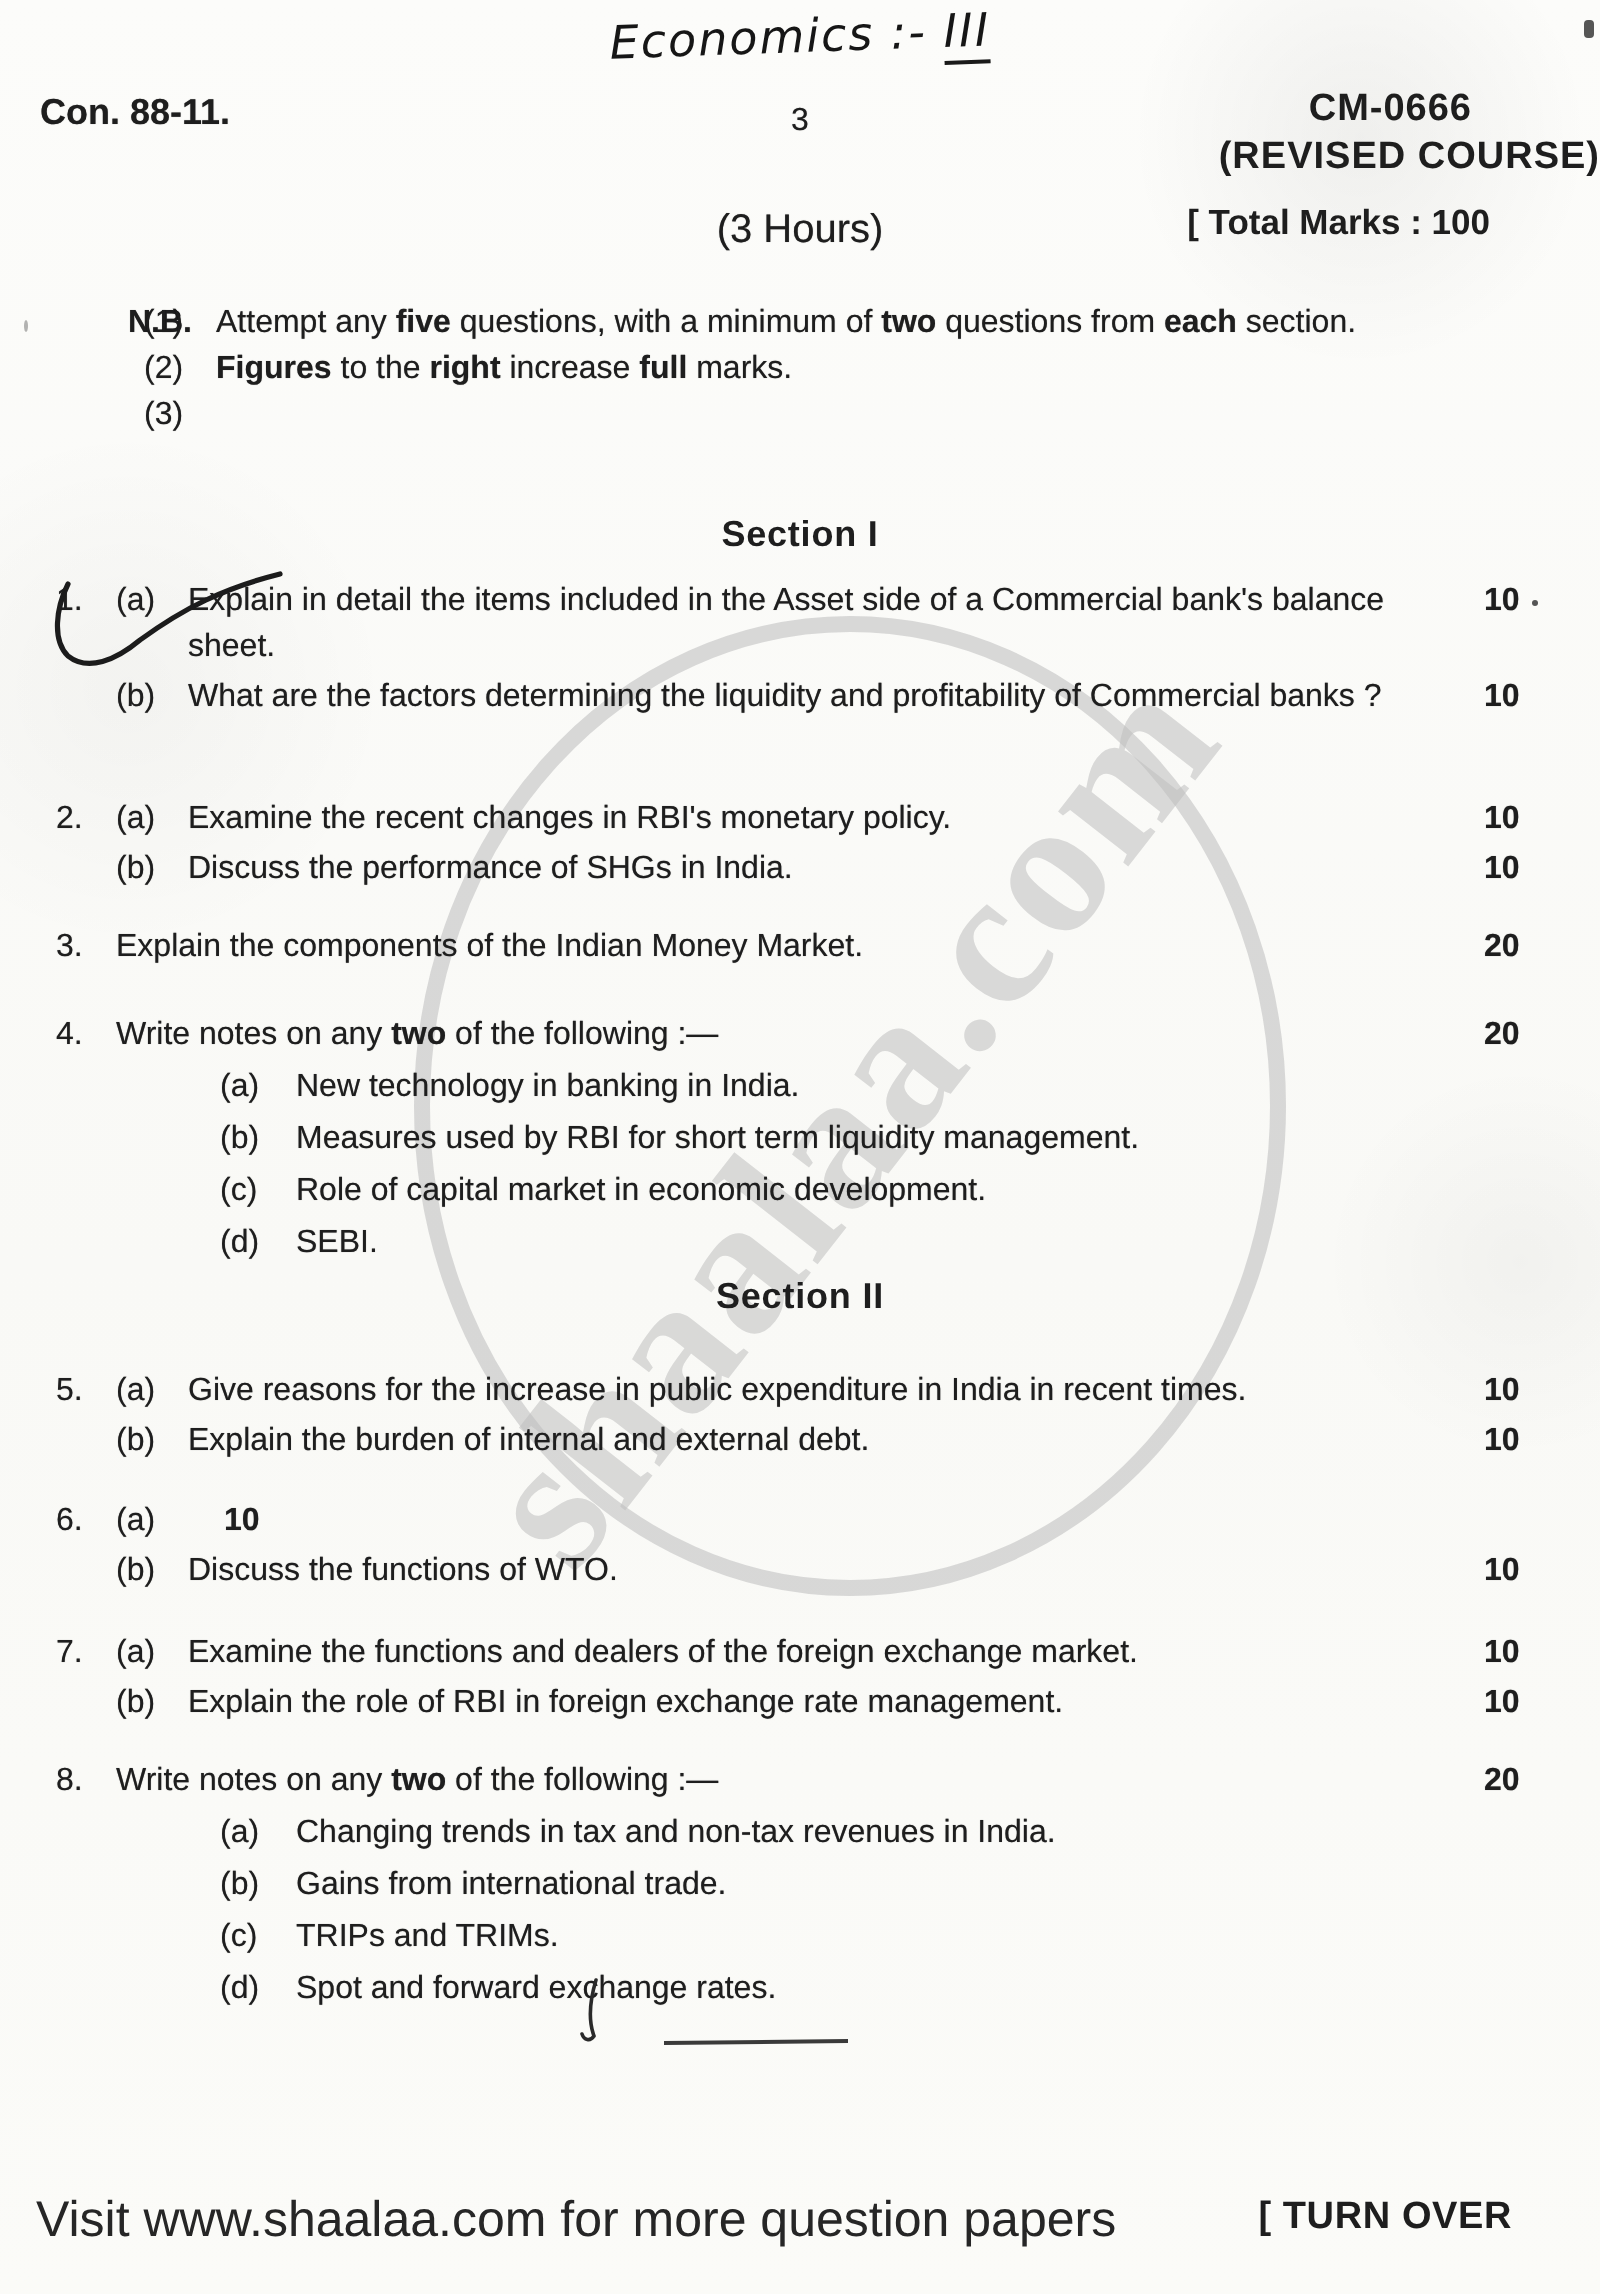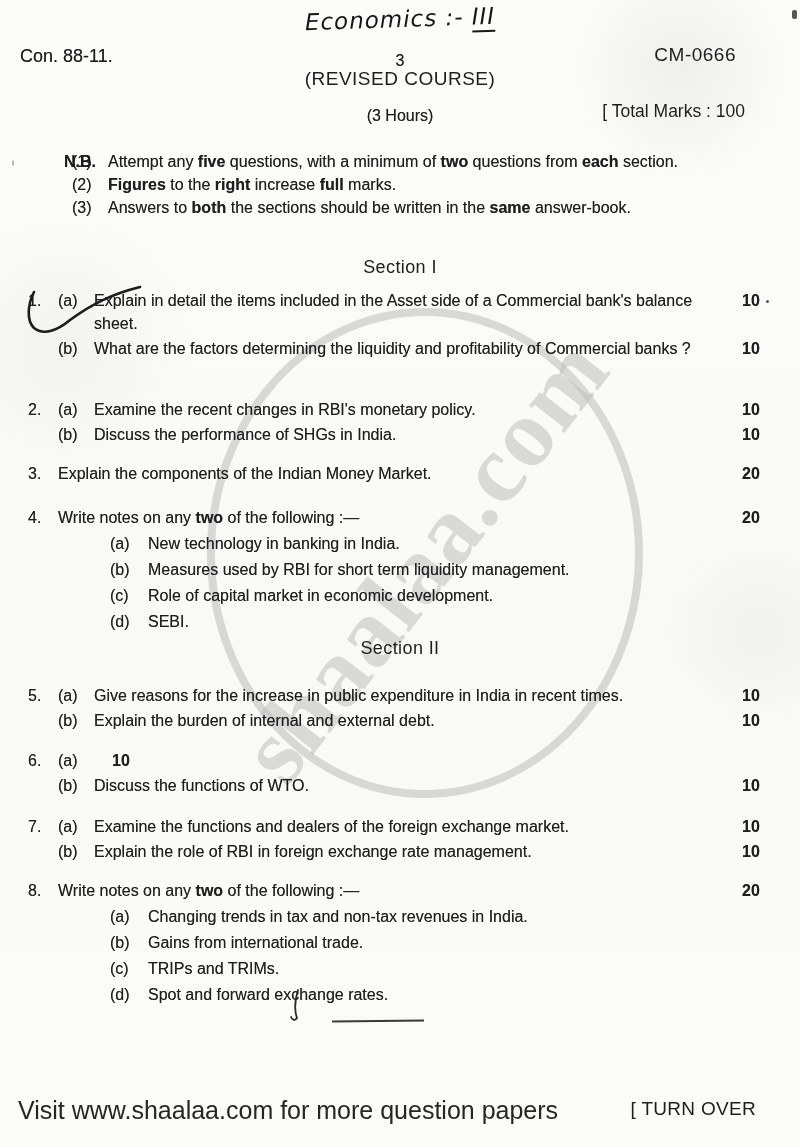--- a/index.html
+++ b/index.html
@@ -11,21 +11,21 @@
       radial-gradient(circle at 85% 6%, rgba(0,0,0,0.05), transparent 9%),
       radial-gradient(circle at 8% 30%, rgba(0,0,0,0.03), transparent 12%),
       radial-gradient(circle at 95% 55%, rgba(0,0,0,0.03), transparent 10%),
       linear-gradient(180deg,#fcfcfa 0%,#f9f9f6 55%,#fbfbf8 100%);
     font-family:"Liberation Sans", sans-serif;
     color:#1e1e1e;
     overflow:hidden;
   }
   .abs{position:absolute;}
   .center{left:0;right:0;text-align:center;}
-  .bold{font-weight:normal;}
+  .bold{font-weight:bold;text-align:right;}
   .txt{font-size:16px;line-height:23px;text-shadow:0 0 .4px rgba(0,0,0,.55);}
 
   
   .wm-wrap{position:absolute;left:0;top:0;width:800px;height:1147px;pointer-events:none;}
   .wm-text{
     position:absolute;left:140px;top:275px;width:568px;height:568px;
     display:flex;align-items:center;justify-content:center;
     transform:rotate(-52deg);
     font-family:"Liberation Serif", serif;
     font-size:97px;font-weight:bold;letter-spacing:2px;
@@ -37,30 +37,30 @@
   .hand-title{
     top:6px;left:50%;transform:translateX(-50%) rotate(-2deg);
     font-family:"DejaVu Sans", sans-serif;font-style:italic;
     font-size:23px;color:#161616;white-space:nowrap;letter-spacing:1px;
   }
   .hand-title .num{border-bottom:2px solid #1a1a1a;padding-bottom:1px;}
   .exam-no{top:45px;left:20px;font-size:18px;}
   .page-num{top:49px;font-size:16px;}
   .paper-code{top:44px;right:64px;font-size:19px;letter-spacing:.5px;}
   .course{top:68px;font-size:19px;letter-spacing:.5px;}
-  .hours{top:104px;font-size:16px;}
+  .hours{top:104px;font-size:20px;}
   .total-marks{top:101px;right:55px;font-size:17.5px;}
 
   
   .nb{top:150px;left:28px;width:744px;}
   .nb-row{display:grid;grid-template-columns:44px 36px 600px;align-items:start;}
   .nb-label{font-weight:bold;margin-left:36px;}
 
   
-  .sec-title{font-size:18px;font-weight:normal;letter-spacing:.4px;}
+  .sec-title{font-size:18px;font-weight:bold;letter-spacing:.4px;}
   .sec1{top:257px;}
   .sec2{top:638px;}
 
   
   .q{left:28px;width:760px;}
   .qrow{display:grid;grid-template-columns:30px 36px 630px 1fr;align-items:start;}
   .qrow + .qrow{margin-top:2px;}
   .span23{grid-column:2 / 4;}
   .marks{font-weight:bold;font-size:16px;padding-left:18px;text-shadow:0 0 .4px rgba(0,0,0,.55);}
   .subrow{grid-column:2 / 5;display:grid;grid-template-columns:52px 38px 1fr;align-items:start;margin-top:1px;}
@@ -112,21 +112,20 @@
         <span><span>Attempt any </span><b>five</b><span> questions, with a minimum of </span><b>two</b><span> questions from </span><b>each</b><span> section.</span></span>
       </div>
       <div class="nb-row">
         <span></span>
         <span>(2)</span>
         <span><b>Figures</b><span> to the </span><b>right</b><span> increase </span><b>full</b><span> marks.</span></span>
       </div>
       <div class="nb-row">
         <span></span>
         <span>(3)</span>
-        <span><span>Answers to </span><b>both</b><span> the sections should be written in the </span><b>same</b><span> answer-book.</span></span>
       </div>
     </div>
 
     <div class="abs center sec-title sec1">Section I</div>
 
     <div class="abs q q1 txt">
       <div class="qrow">
         <span>1.</span>
         <span>(a)</span>
         <span>Explain in detail the items included in the Asset side of a Commercial bank's balance sheet.</span>

